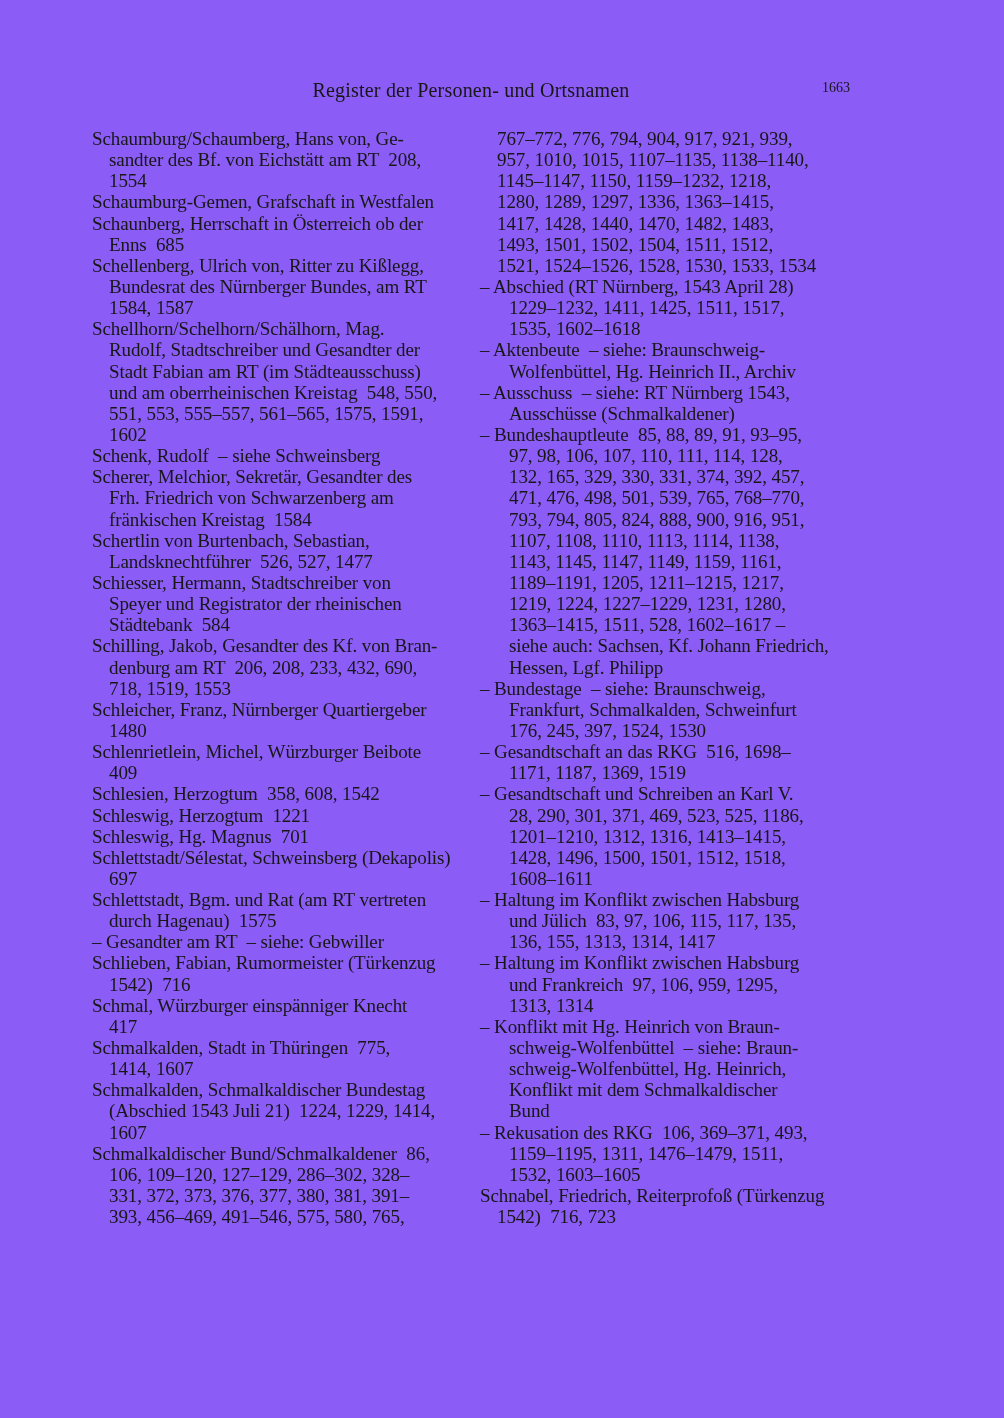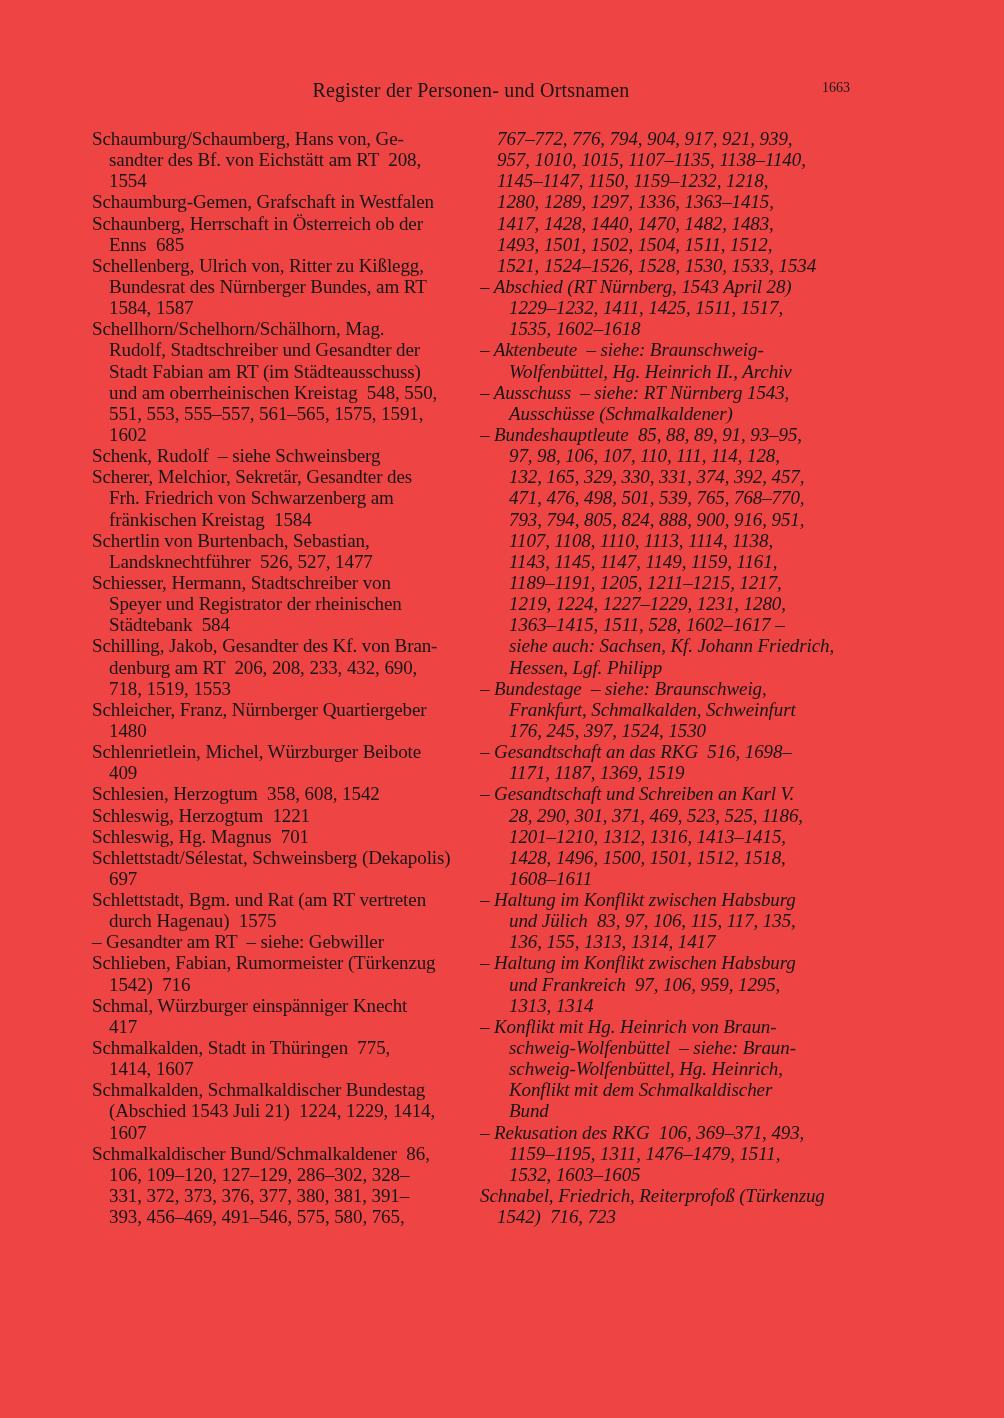--- a/index.html
+++ b/index.html
@@ -4,21 +4,21 @@
 <style>
   html, body {
     margin: 0;
     padding: 0;
     background: #ffffff;
   }
   .page {
     position: relative;
     width: 1004px;
     height: 1418px;
-    background: #ef4444;
+    background: #8b5cf6;
     color: #171717;
     font-family: "Liberation Serif", "DejaVu Serif", serif;
     overflow: hidden;
   }
   .running-head {
     position: absolute;
     top: 78px;
     left: 92px;
     width: 758px;
     text-align: center;
@@ -41,21 +41,21 @@
     left: 92px;
     width: 775px;
     display: flex;
   }
   .col {
     font-size: 19px;
     line-height: 21.15px;
     letter-spacing: -0.1px;
   }
   .col-left  { width: 388px; }
-  .col-right { width: 387px; font-style: italic; }
+  .col-right { width: 387px; }
   .line {
     white-space: pre;
     height: 21.15px;
   }
   .ind1 { padding-left: 17px; }
   .ind2 { padding-left: 29px; }
 </style>
 </head>
 <body>
 

